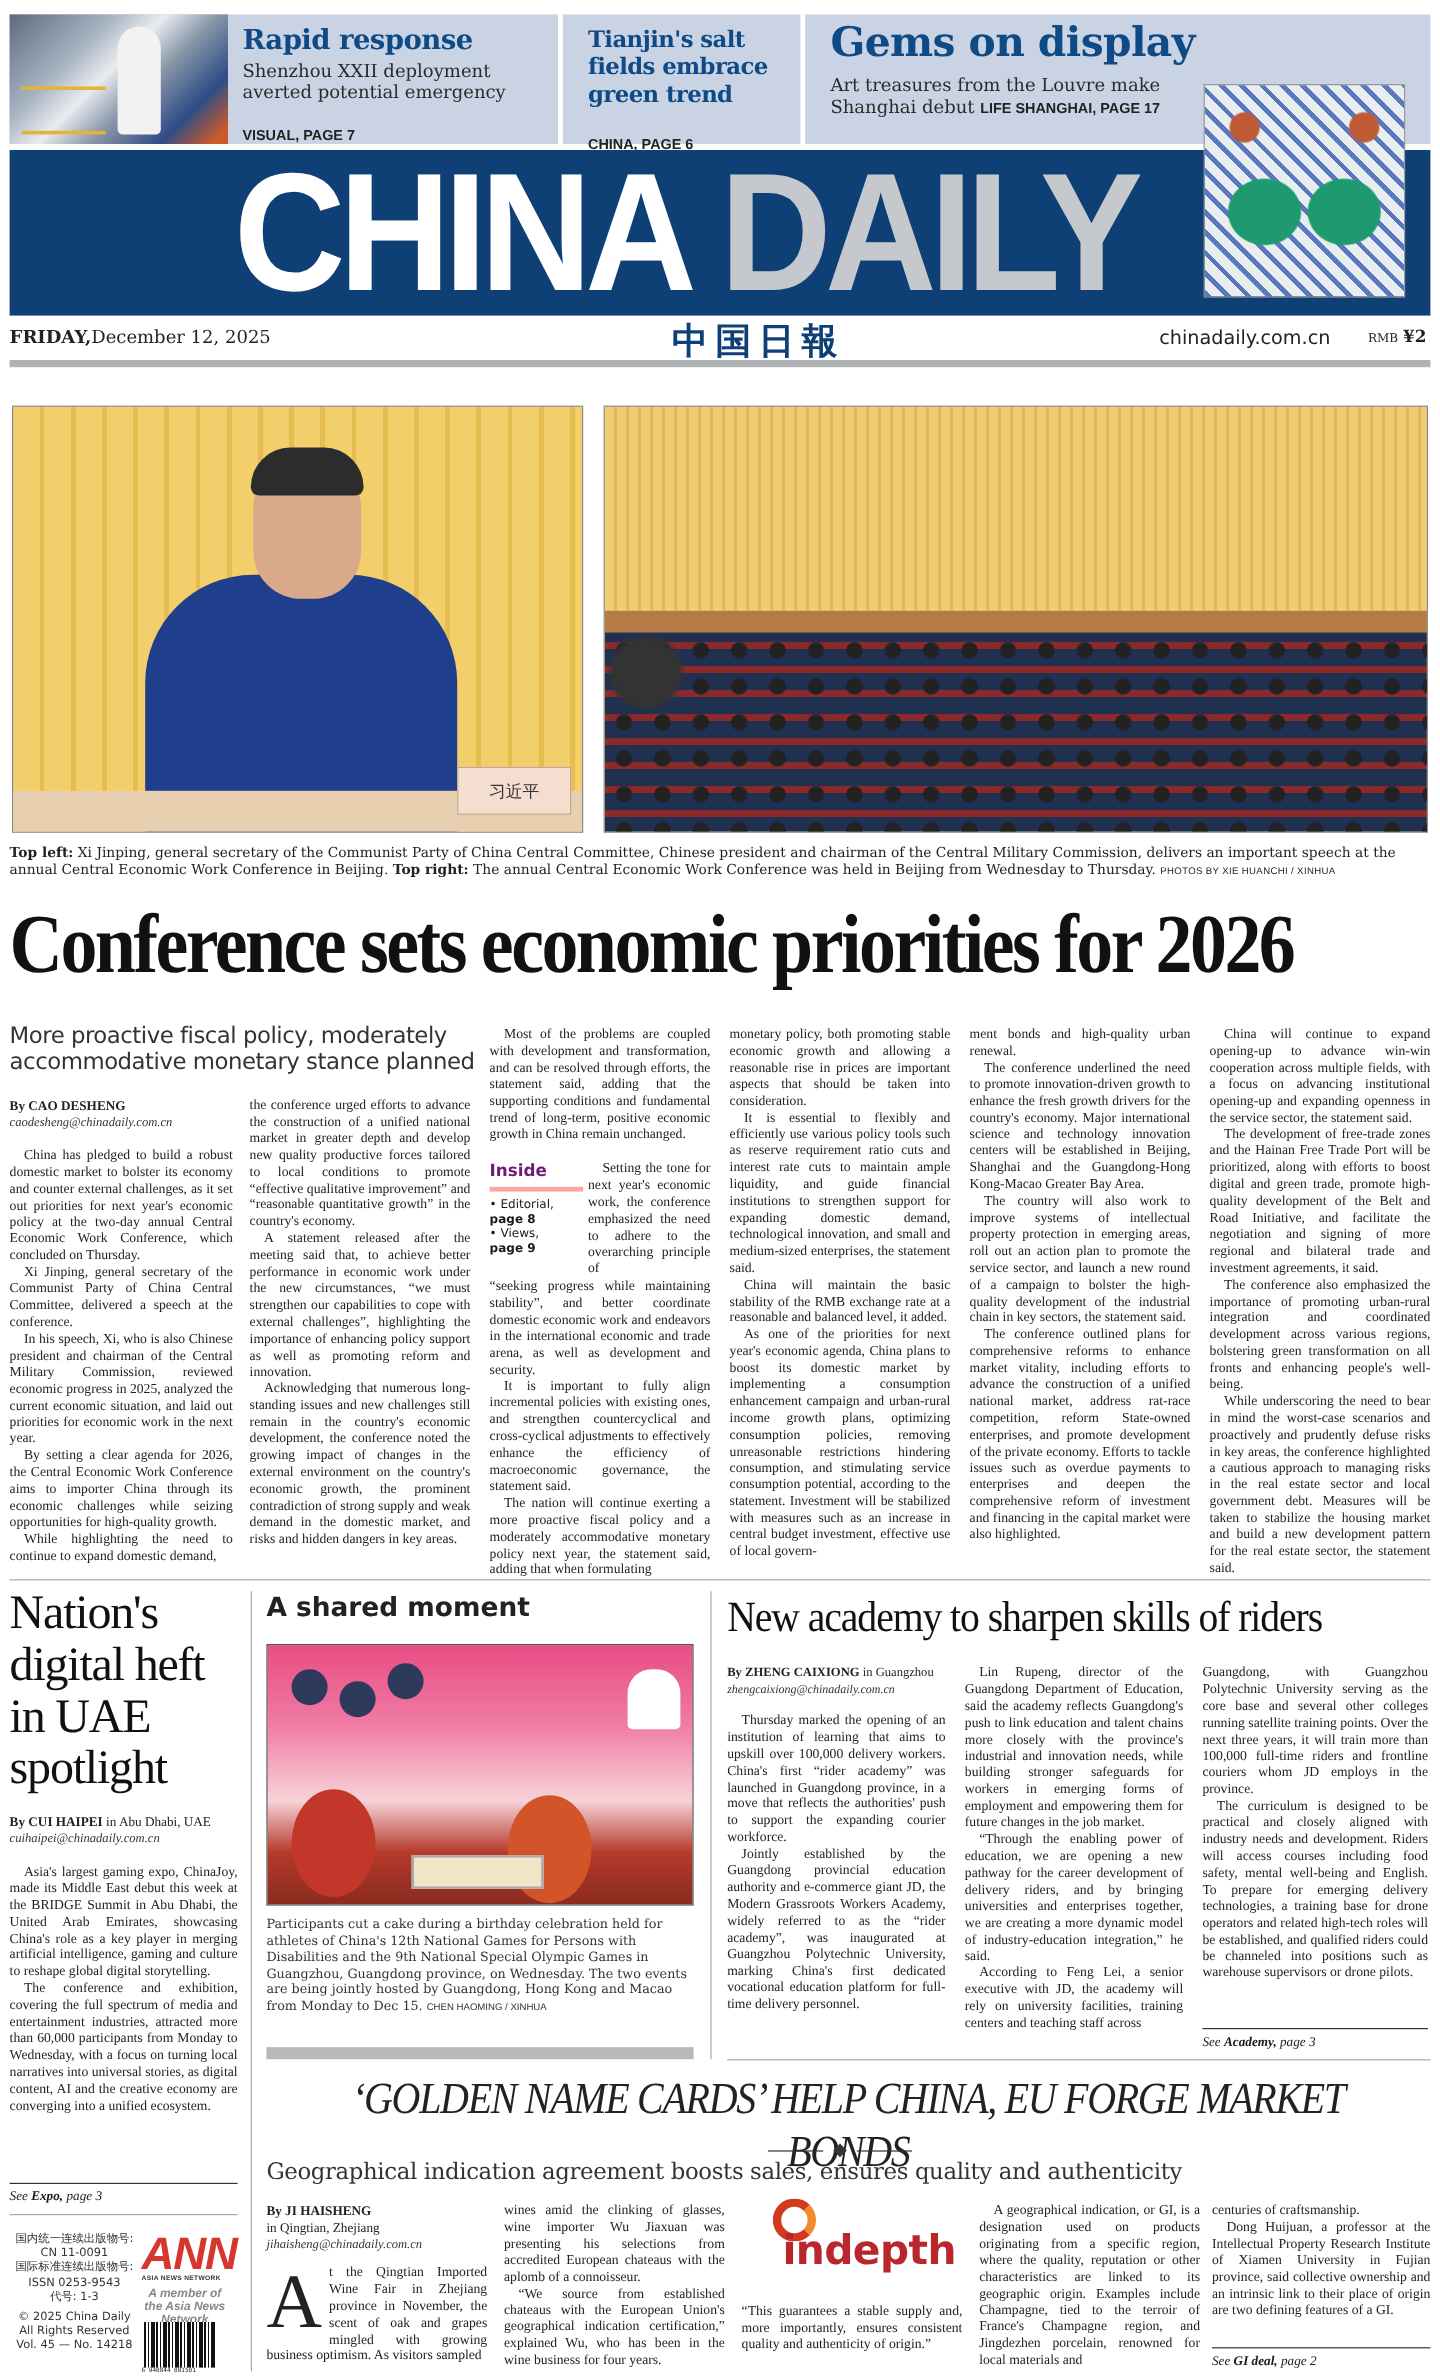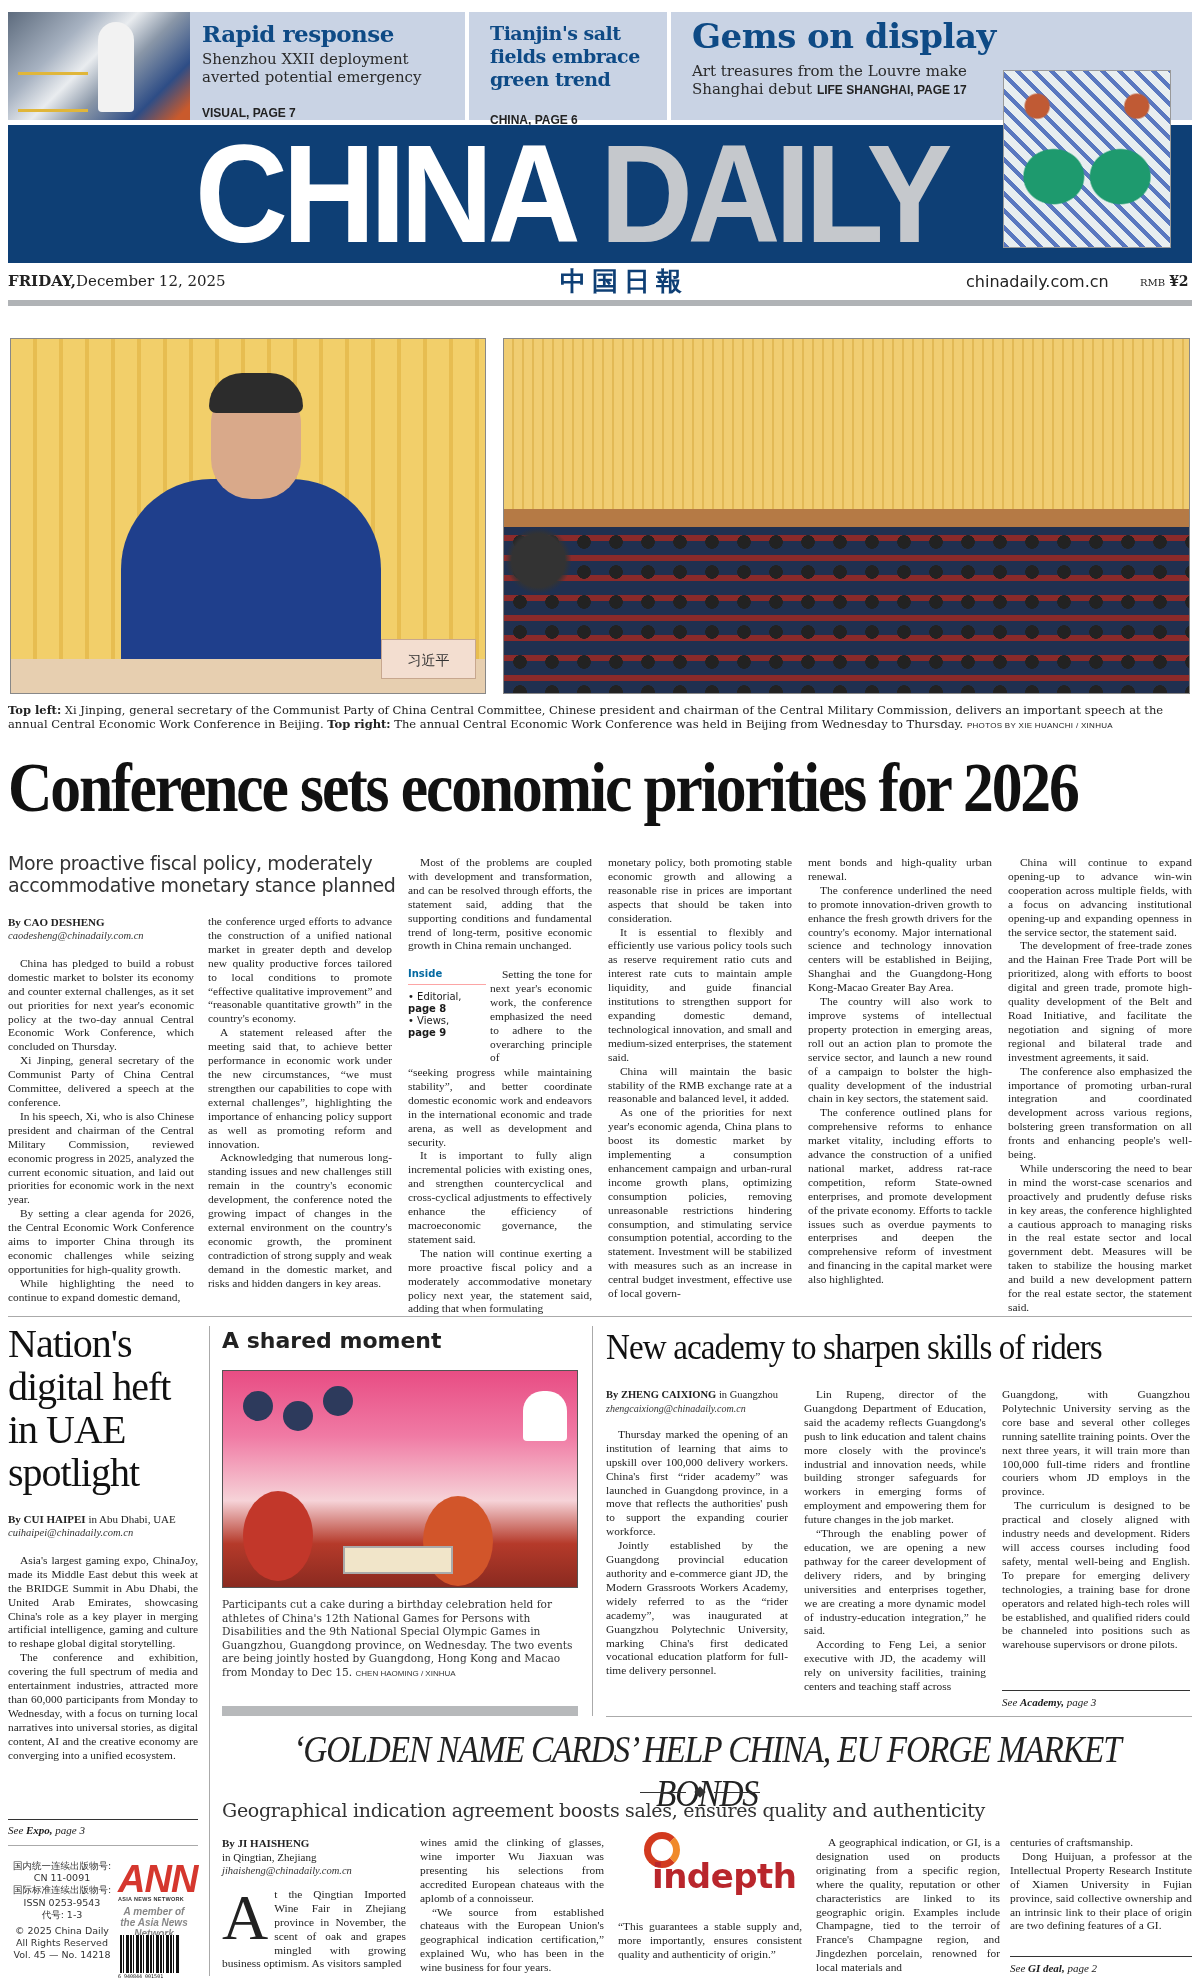--- a/index.html
+++ b/index.html
@@ -19,21 +19,21 @@
 .mast-china{left:195px;top:130px;font-family:"Liberation Sans",sans-serif;font-weight:bold;font-size:140px;line-height:128px;color:#fff;letter-spacing:-6px;transform:scaleX(0.92);transform-origin:left top}
 .mast-daily{left:600px;top:130px;font-family:"Liberation Sans",sans-serif;font-weight:bold;font-size:140px;line-height:128px;color:#c5c8cc;letter-spacing:-6px;transform:scaleX(0.92);transform-origin:left top}
 .tile{left:1003px;top:70px;width:168px;height:178px;background:
   radial-gradient(ellipse at 30% 60%,#1e9a6e 0 18%,transparent 19%),
   radial-gradient(ellipse at 70% 60%,#1e9a6e 0 18%,transparent 19%),
   radial-gradient(circle at 20% 20%,#c05a34 0 6%,transparent 7%),
   radial-gradient(circle at 80% 20%,#c05a34 0 6%,transparent 7%),
   repeating-linear-gradient(45deg,#5a78c0 0 4px,#e8eef0 4px 12px);border:1px solid #999}
 .dateline{left:8px;top:272px;font-size:15px;color:#222}
 .dateline b{font-weight:bold}
-.cn-name{left:560px;top:264px;font-size:26px;color:#0e3f75;font-weight:bold;letter-spacing:6px;font-family:"DejaVu Sans",sans-serif}
+.cn-name{left:560px;top:264px;font-size:30px;color:#0e3f75;font-weight:bold;letter-spacing:6px;font-family:"DejaVu Sans",sans-serif}
 .site{left:966px;top:272px;font-size:16px;color:#222;font-family:"DejaVu Sans",sans-serif}
 .price{left:1140px;top:273px;font-size:14px;color:#222}
 .price small{font-size:10px;margin-right:4px;font-weight:normal}
 .gray-rule{left:8px;top:300px;width:1184px;height:6px;background:#b0b3b6}
 
 .photo1{left:10px;top:338px;width:476px;height:356px;background:repeating-linear-gradient(90deg,#f2cf6a 0 22px,#e7bd51 22px 26px);border:1px solid #888;overflow:hidden}
 .photo1 .suit{position:absolute;left:110px;top:140px;width:260px;height:220px;background:#1f3f8c;border-radius:90px 90px 0 0}
 .photo1 .head{position:absolute;left:200px;top:40px;width:90px;height:120px;background:#d9a98a;border-radius:45px 45px 40px 40px}
 .photo1 .hair{position:absolute;left:198px;top:34px;width:94px;height:40px;background:#2c2c2c;border-radius:47px 47px 10px 10px}
 .photo1 .desk{position:absolute;left:0;top:320px;width:476px;height:36px;background:#e7cfb0}
@@ -51,21 +51,21 @@
 
 .col{font-family:"Liberation Serif",serif;font-size:11.4px;line-height:13.9px;text-align:justify;color:#222}
 .col p{text-indent:12px}
 .col p.noind{text-indent:0}
 .byline{font-family:"Liberation Serif",serif;font-size:11px;line-height:14px}
 .byline b{font-weight:bold}
 .email{font-style:italic;font-size:10.5px;color:#333}
 .deck{left:8px;top:852px;width:390px;font-family:"DejaVu Sans",sans-serif;font-size:19px;line-height:22px;color:#333;letter-spacing:-0.4px}
 .hr{background:#aaa;height:1px}
 .inside-box{left:408px;top:968px;width:78px}
-.inside-title{font-family:"DejaVu Sans",sans-serif;font-weight:bold;color:#0369a1;font-size:10px;border-bottom:1px solid #fca5a5;padding-bottom:5px;margin-bottom:6px}
+.inside-title{font-family:"DejaVu Sans",sans-serif;font-weight:bold;color:#701a75;font-size:14px;border-bottom:4px solid #fca5a5;padding-bottom:5px;margin-bottom:6px}
 .inside-item{font-family:"DejaVu Sans",sans-serif;font-size:10px;line-height:12px}
 .inside-item b{font-size:10px}
 .vrule{background:#aaa;width:1px}
 .sec-head{font-family:"Liberation Serif",serif;color:#111}
 .see{font-family:"Liberation Serif",serif;font-style:italic;font-size:11px}
 .see b{font-weight:bold}
 .photo3{left:222px;top:1370px;width:356px;height:218px;border:1px solid #555;overflow:hidden;background:linear-gradient(180deg,#e84d84 0%,#f07aa4 30%,#f6d3d8 60%,#b53a2a 80%,#8a2a20 100%)}
 .photo3 .p{position:absolute;border-radius:50%;background:#2d3a5c}
 .photo3 .cake{position:absolute;left:120px;top:175px;width:110px;height:28px;background:#f1e5c9;border:2px solid #aaa}
 .photo3 .chef{position:absolute;left:300px;top:20px;width:44px;height:50px;background:#fff;border-radius:20px 20px 4px 4px}

